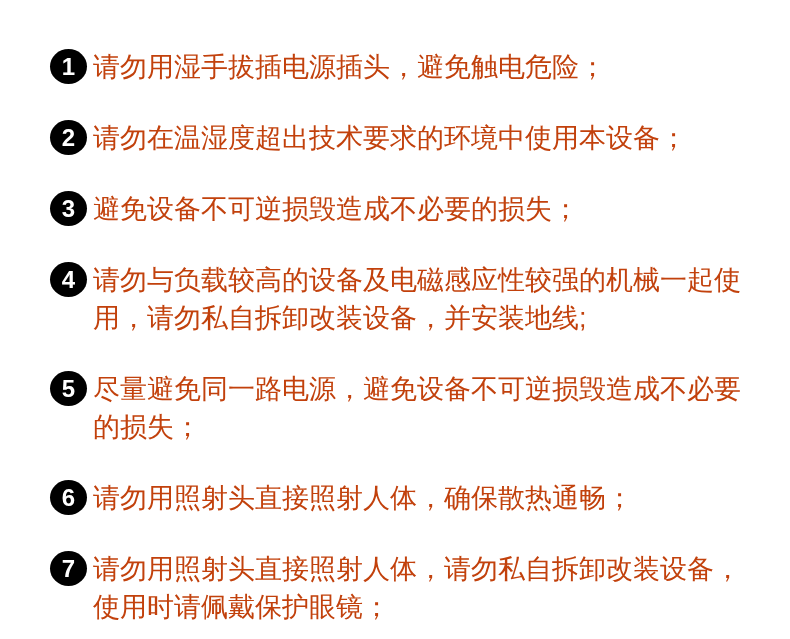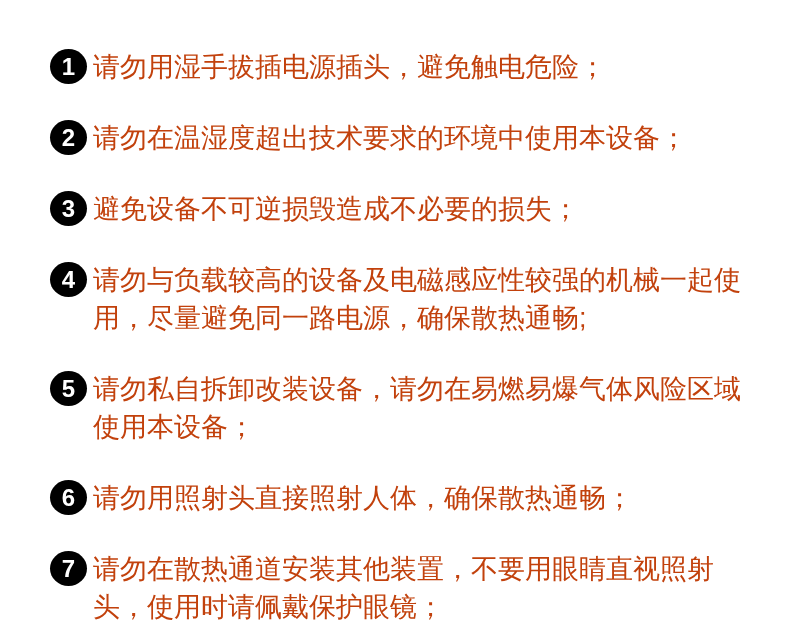--- a/index.html
+++ b/index.html
@@ -64,31 +64,31 @@
     <div class="item-text">请勿在温湿度超出技术要求的环境中使用本设备；</div>
   </div>
 
   <div class="safety-item">
     <div class="num-badge">3</div>
     <div class="item-text">避免设备不可逆损毁造成不必要的损失；</div>
   </div>
 
   <div class="safety-item">
     <div class="num-badge">4</div>
-    <div class="item-text">请勿与负载较高的设备及电磁感应性较强的机械一起使用，尽量避免同一路电源，确保散热通畅;</div>
+    <div class="item-text">请勿与负载较高的设备及电磁感应性较强的机械一起使用，请勿私自拆卸改装设备，并安装地线;</div>
   </div>
 
   <div class="safety-item">
     <div class="num-badge">5</div>
-    <div class="item-text">请勿私自拆卸改装设备，请勿在易燃易爆气体风险区域使用本设备；</div>
+    <div class="item-text">尽量避免同一路电源，避免设备不可逆损毁造成不必要的损失；</div>
   </div>
 
   <div class="safety-item">
     <div class="num-badge">6</div>
     <div class="item-text">请勿用照射头直接照射人体，确保散热通畅；</div>
   </div>
 
   <div class="safety-item">
     <div class="num-badge">7</div>
-    <div class="item-text">请勿在散热通道安装其他装置，不要用眼睛直视照射头，使用时请佩戴保护眼镜；</div>
+    <div class="item-text">请勿用照射头直接照射人体，请勿私自拆卸改装设备，使用时请佩戴保护眼镜；</div>
   </div>
 
 </div>
 
 </body></html>

